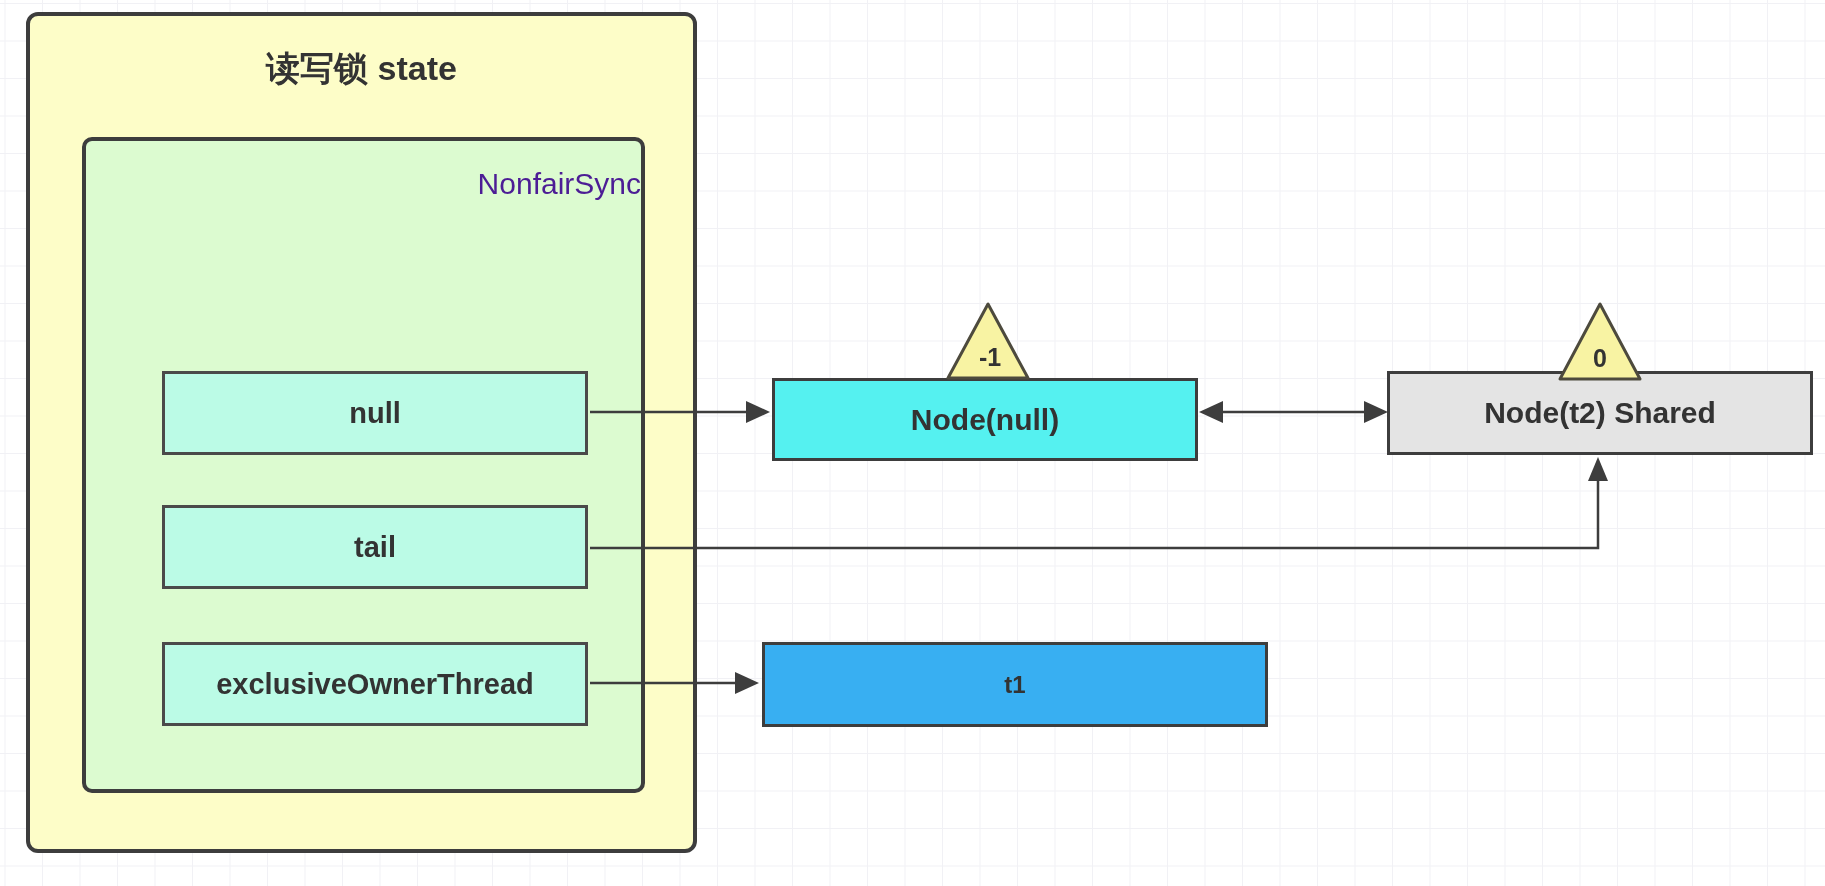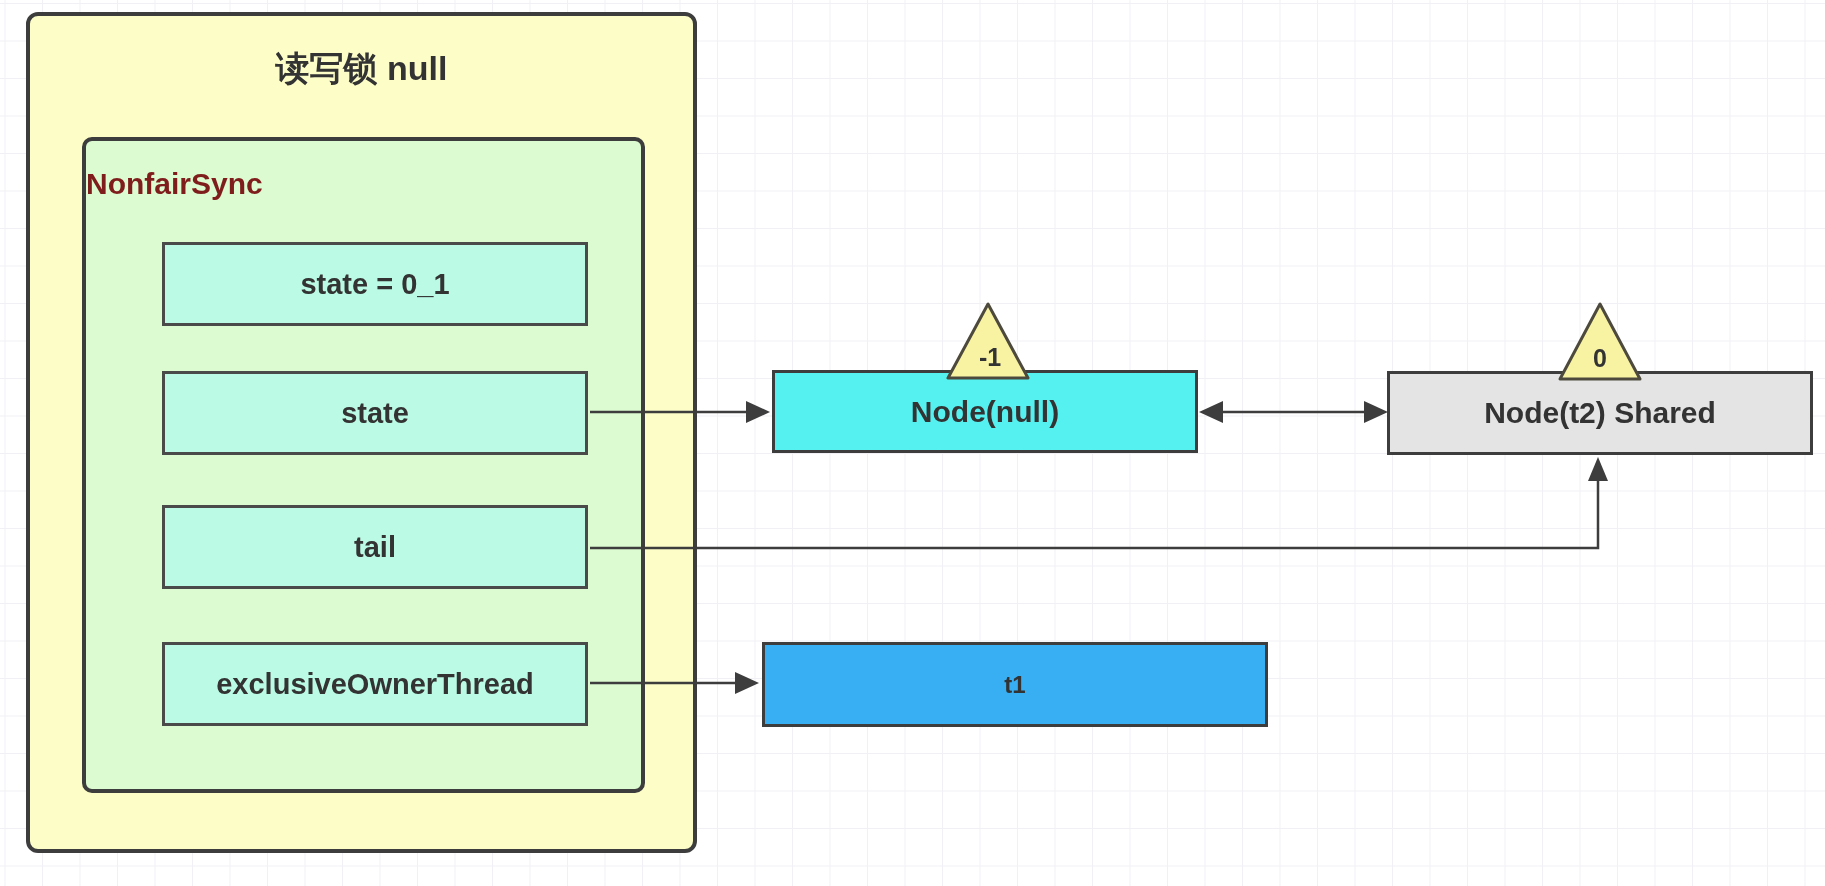--- a/index.html
+++ b/index.html
@@ -25,69 +25,66 @@
   .outer-title{
     position:absolute;left:0;top:30px;width:100%;
     text-align:center;font-size:34px;font-weight:bold;color:#333;
   }
   .inner{
     position:absolute;left:52px;top:121px;width:563px;height:656px;
     background:#DCFBD0;border:4px solid #3d3d3d;border-radius:10px;
   }
   .inner-title{
     position:absolute;left:0;top:26px;width:100%;
-    text-align:left;font-size:30px;font-weight:bold;color:#7f1d1d;
+    text-align:right;font-size:30px;font-weight:normal;color:#4c1d95;
   }
   .field{
     position:absolute;left:76px;width:426px;height:84px;
     background:#BBFBE6;border:3px solid #4a4a4a;
     display:flex;align-items:center;justify-content:center;
     font-size:29px;font-weight:bold;color:#333;
   }
   .field-state{top:101px;}
   .field-head{top:230px;}
   .field-tail{top:364px;}
   .field-owner{top:501px;}
   .nodebox{
     position:absolute;
     border:3px solid #3d3d3d;
     display:flex;align-items:center;justify-content:center;
     font-size:30px;font-weight:bold;color:#333;
   }
-  .node-null{left:772px;top:370px;width:426px;height:83px;background:#55F1F0;}
+  .node-null{left:772px;top:378px;width:426px;height:83px;background:#55F1F0;}
   .node-t2{left:1387px;top:371px;width:426px;height:84px;background:#E4E4E4;}
   .thread-t1{left:762px;top:642px;width:506px;height:85px;background:#38AFF2;font-size:24px;}
   svg.overlay{
     position:absolute;left:0;top:0;width:1825px;height:886px;
     pointer-events:none;z-index:5;
   }
   svg .shaft{stroke:#3d3d3d;stroke-width:2.5;fill:none;}
   svg .ahead{fill:#3d3d3d;stroke:none;}
   svg .tri{fill:#F8F3A3;stroke:#4d4a3d;stroke-width:3;stroke-linejoin:round;}
   svg .tri-label{
     font-family:"Liberation Sans","DejaVu Sans",sans-serif;
     font-size:25px;font-weight:bold;fill:#333;text-anchor:middle;
   }
 </style>
 </head>
 <body>
 
 <div class="canvas">
 
   <div class="outer">
-    <div class="outer-title">读写锁 null</div>
+    <div class="outer-title">读写锁 state</div>
 
     <div class="inner">
       <div class="inner-title">NonfairSync</div>
 
-      <div class="field field-state">
-        <span>state = 0_1</span>
-      </div>
       <div class="field field-head">
-        <span>state</span>
+        <span>null</span>
       </div>
       <div class="field field-owner">
         <span>exclusiveOwnerThread</span>
       </div>
       <div class="field field-tail">
         <span>tail</span>
       </div>
     </div>
   </div>
 

